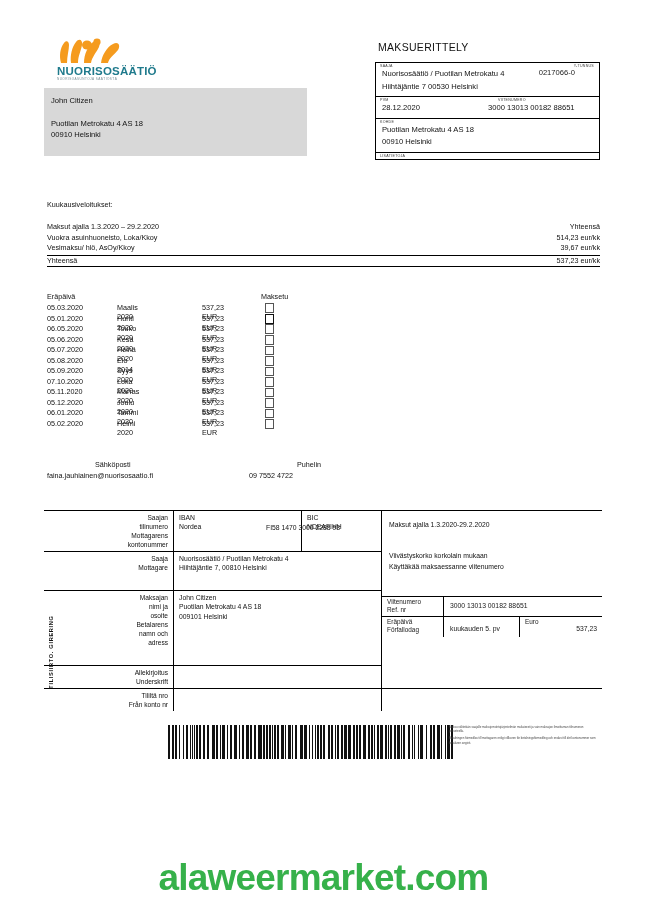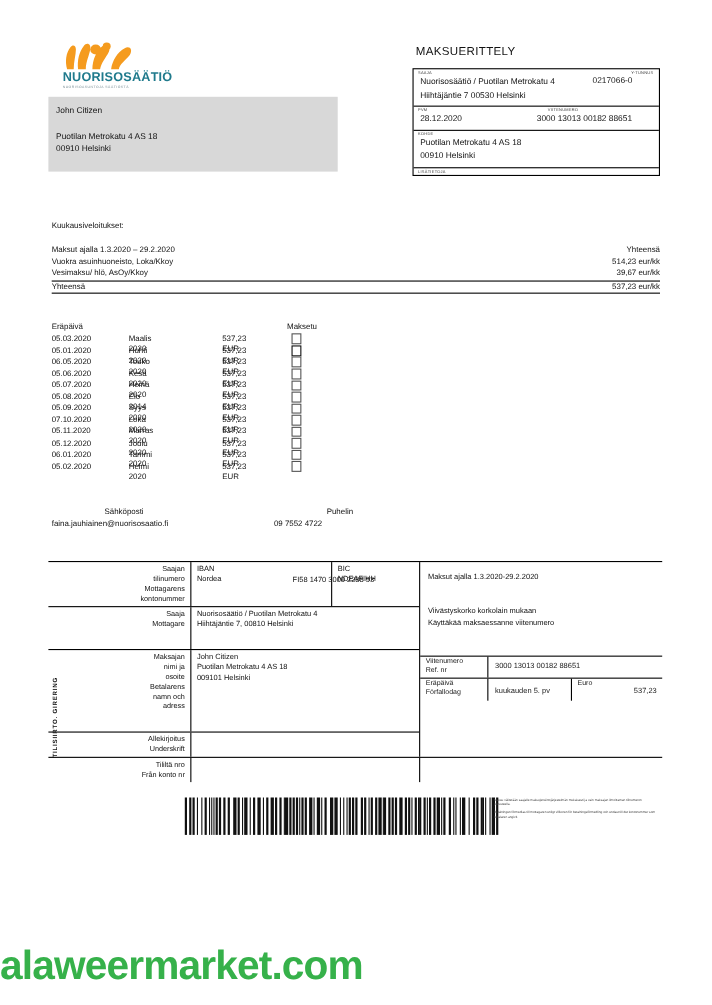--- a/index.html
+++ b/index.html
@@ -271,21 +271,21 @@
     line-height: 4.2px;
     color: #444;
   }
   .fineprint p { margin: 0 0 3px 0; }
 
   
   .watermark {
     position: absolute;
     left: 0; right: 0;
     top: 857px;
-    text-align: left;
+    text-align: center;
     font-size: 37px;
     font-weight: bold;
     letter-spacing: -0.8px;
     color: #36b14a;
     font-family: "Liberation Sans", sans-serif;
   }
 </style>
 </head>
 <body>
 

